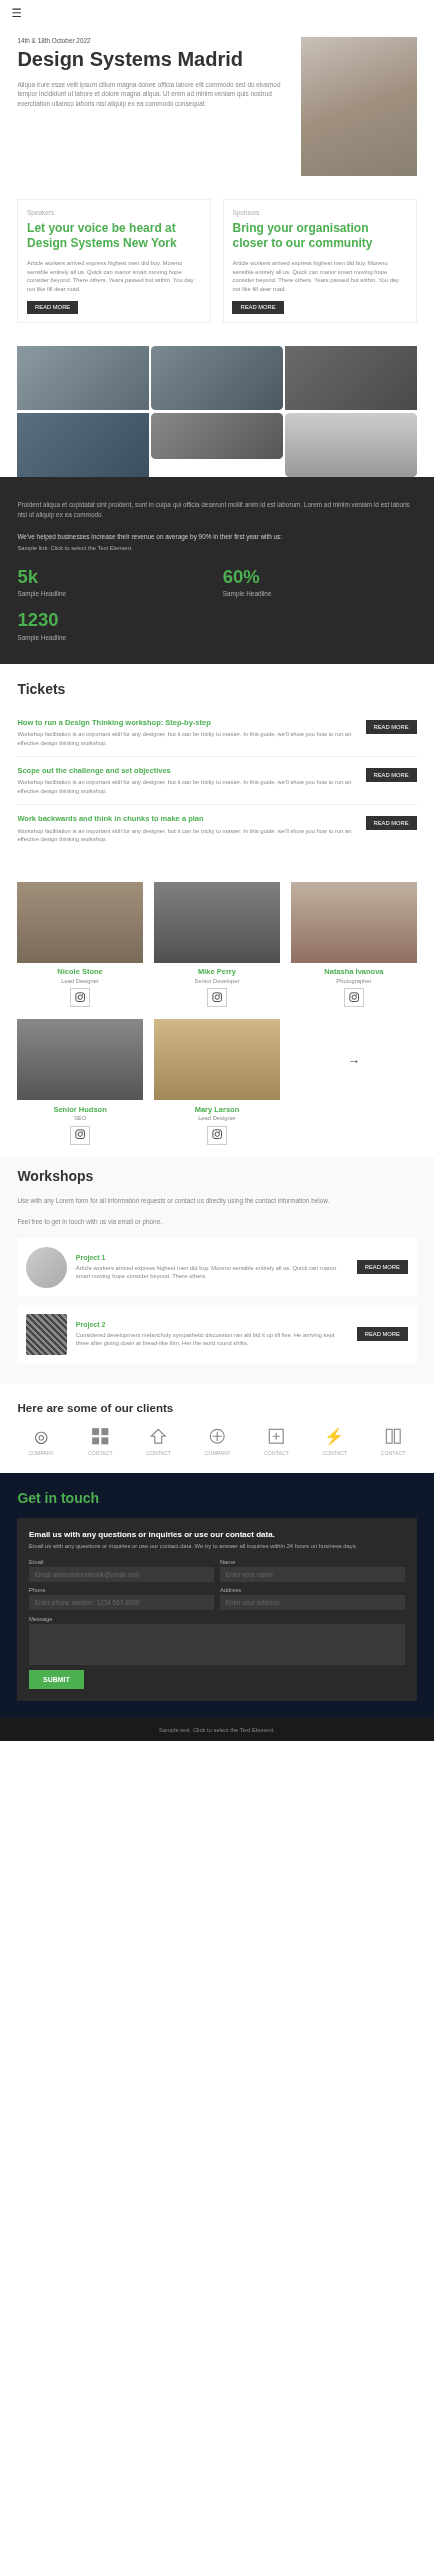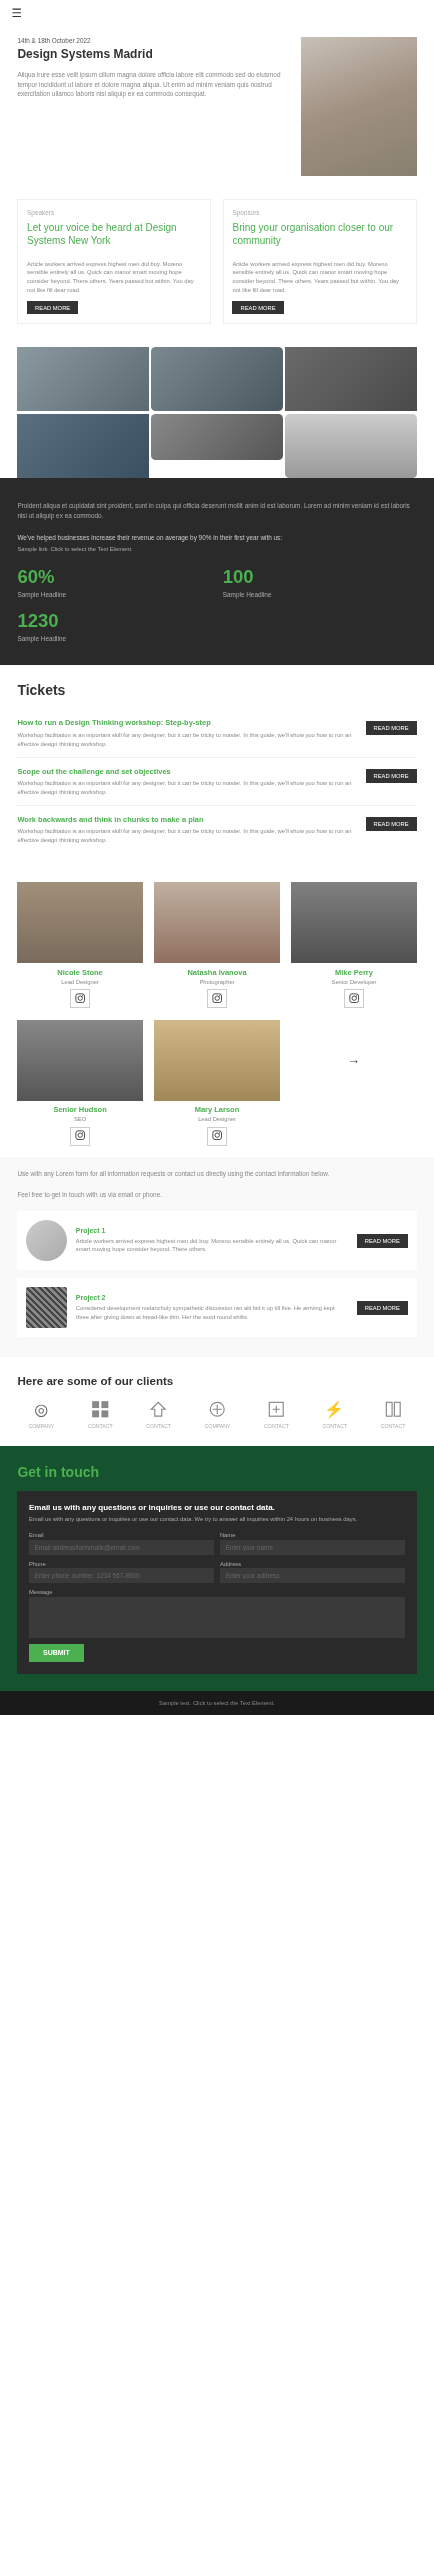--- a/index.html
+++ b/index.html
@@ -5,30 +5,30 @@
     * { margin: 0; padding: 0; box-sizing: border-box; }
     body { font-family: Arial, sans-serif; width: 434px; background: #fff; color: #333; font-size: 7.5px; }
 
     
     .top-nav { padding: 5.8px 11.6px; display: flex; align-items: center; }
 
     
     .hero { padding: 11.6px 17.4px; display: flex; gap: 11.6px; align-items: flex-start; }
     .hero-text { flex: 1; }
     .hero-date { font-size: 6.4px; color: #555; margin-bottom: 2.9px; }
-    .hero-title { font-size: 12px; font-weight: 700; line-height: 1.2; margin-bottom: 8.7px; }
+    .hero-title { font-size: 20px; font-weight: 700; line-height: 1.2; margin-bottom: 8.7px; }
     .hero-desc { font-size: 6.4px; color: #888; line-height: 1.5; }
     .hero-image { width: 116px; height: 139px; background: #d0ccc8; flex-shrink: 0; overflow: hidden; display: flex; align-items: center; justify-content: center; }
     .hero-image-placeholder { width: 100%; height: 100%; background: linear-gradient(135deg, #ccc 0%, #aaa 100%); }
 
     
     .speakers-section { display: flex; gap: 11.6px; padding: 11.6px 17.4px; }
     .speaker-card { flex: 1; background: #fff; border: 0.6px solid #eee; padding: 8.7px; }
     .speaker-label { font-size: 6.4px; color: #aaa; margin-bottom: 4.6px; }
-    .speaker-card h3 { font-size: 10px; font-weight: 400; color: #4caf50; margin-bottom: 13px; line-height: 1.3; }
+    .speaker-card h3 { font-size: 12px; font-weight: 700; color: #4caf50; margin-bottom: 7px; line-height: 1.3; }
     .speaker-desc { font-size: 5.8px; color: #888; line-height: 1.5; margin-bottom: 7px; }
     .read-more-btn { display: inline-block; background: #333; color: #fff; padding: 3.5px 8px; font-size: 5.8px; cursor: pointer; border: none; }
 
     
     .gallery-section { padding: 11.6px 17.4px 0; }
     .gallery-grid { display: grid; grid-template-columns: 1fr 1fr 1fr; gap: 2.3px; margin-bottom: 2.3px; }
     .gallery-grid-bottom { display: grid; grid-template-columns: 1fr 1fr 1fr; gap: 2.3px; }
     .gallery-img { height: 64px; background: #bbb; overflow: hidden; }
     .gallery-img-1 { background: linear-gradient(135deg, #8a9aa0 0%, #5a6a70 100%); }
     .gallery-img-2 { background: linear-gradient(135deg, #7a8890 0%, #4a5860 100%); border-radius: 4.6px; }
@@ -89,21 +89,21 @@
 
     
     .clients-section { padding: 17.4px 17.4px; }
     .clients-title { font-size: 11.6px; font-weight: 700; margin-bottom: 11.6px; }
     .clients-grid { display: flex; gap: 11.6px; align-items: center; justify-content: space-around; flex-wrap: wrap; }
     .client-logo { display: flex; flex-direction: column; align-items: center; gap: 2.9px; }
     .client-icon { width: 21px; height: 21px; display: flex; align-items: center; justify-content: center; }
     .client-name { font-size: 5.2px; color: #aaa; text-align: center; }
 
     
-    .contact-section { background: #14532d; color: #fff; padding: 17.4px 17.4px; }
+    .contact-section { background: #0f172a; color: #fff; padding: 17.4px 17.4px; }
     .contact-title { font-size: 14px; font-weight: 700; color: #4caf50; margin-bottom: 11.6px; }
     .contact-form-area { background: #2a2a2a; padding: 11.6px; }
     .contact-form-title { font-size: 8px; font-weight: 700; margin-bottom: 2.9px; }
     .contact-form-desc { font-size: 5.8px; color: #aaa; margin-bottom: 8.7px; line-height: 1.5; }
     .form-grid { display: grid; grid-template-columns: 1fr 1fr; gap: 5.8px; margin-bottom: 5.8px; }
     .form-field { display: flex; flex-direction: column; gap: 1.7px; }
     .form-label { font-size: 5.8px; color: #aaa; }
     .form-input { background: #3a3a3a; border: none; padding: 4px 5.8px; color: #fff; font-size: 6.4px; width: 100%; }
     .form-input::placeholder { color: #666; }
     .form-field-full { display: flex; flex-direction: column; gap: 1.7px; margin-bottom: 5.8px; }
@@ -160,25 +160,25 @@
     <div class="gallery-img gallery-img-person"></div>
   </div>
 </section>
 
 <section class="skills-section">
   <p class="skills-desc">Proident aliqua et cupidatat sint proident, sunt in culpa qui officia deserunt mollit anim id est laborum. Lorem ad minim veniam id est laboris nisi ut aliquip ex ea commodo.</p>
   <p class="skills-desc-2">We've helped businesses increase their revenue on average by 90% in their first year with us:</p>
   <span class="sample-link">Sample link. Click to select the Text Element.</span>
   <div class="stats-grid">
     <div class="stat-item">
+      <div class="stat-number">5k</div>
+      <div class="stat-label">Sample Headline</div>
+    </div>
+    <div class="stat-item">
       <div class="stat-number">60%</div>
-      <div class="stat-label">Sample Headline</div>
-    </div>
-    <div class="stat-item">
-      <div class="stat-number">100</div>
       <div class="stat-label">Sample Headline</div>
     </div>
     <div class="stat-item">
       <div class="stat-number">1230</div>
       <div class="stat-label">Sample Headline</div>
     </div>
   </div>
 </section>
 
 <section class="tickets-section">
@@ -214,43 +214,43 @@
       <div class="team-role">Lead Designer</div>
       <span class="team-ig">
         <svg width="10.4" height="10.4" viewBox="0 0 24 24" fill="none" stroke="#333" stroke-width="2">
           <rect x="2" y="2" width="20" height="20" rx="5"></rect>
             <circle cx="12" cy="12" r="5"></circle>
             <circle cx="17.5" cy="6.5" r="1.5" fill="#333" stroke="none"></circle>
         </svg>
       </span>
     </div>
     <div class="team-card">
+      <div class="team-photo team-photo-2"></div>
+      <div class="team-name">Mike Perry</div>
+      <div class="team-role">Senior Developer</div>
+      <span class="team-ig">
+        <svg width="10.4" height="10.4" viewBox="0 0 24 24" fill="none" stroke="#333" stroke-width="2">
+          <rect x="2" y="2" width="20" height="20" rx="5"></rect>
+            <circle cx="12" cy="12" r="5"></circle>
+            <circle cx="17.5" cy="6.5" r="1.5" fill="#333" stroke="none"></circle>
+        </svg>
+      </span>
+    </div>
+    <div class="team-card">
       <div class="team-photo team-photo-3"></div>
       <div class="team-name">Natasha Ivanova</div>
       <div class="team-role">Photographer</div>
       <span class="team-ig">
         <svg width="10.4" height="10.4" viewBox="0 0 24 24" fill="none" stroke="#333" stroke-width="2">
           <rect x="2" y="2" width="20" height="20" rx="5"></rect>
             <circle cx="12" cy="12" r="5"></circle>
             <circle cx="17.5" cy="6.5" r="1.5" fill="#333" stroke="none"></circle>
         </svg>
       </span>
     </div>
-    <div class="team-card">
-      <div class="team-photo team-photo-2"></div>
-      <div class="team-name">Mike Perry</div>
-      <div class="team-role">Senior Developer</div>
-      <span class="team-ig">
-        <svg width="10.4" height="10.4" viewBox="0 0 24 24" fill="none" stroke="#333" stroke-width="2">
-          <rect x="2" y="2" width="20" height="20" rx="5"></rect>
-            <circle cx="12" cy="12" r="5"></circle>
-            <circle cx="17.5" cy="6.5" r="1.5" fill="#333" stroke="none"></circle>
-        </svg>
-      </span>
-    </div>
   </div>
   <div class="team-grid-2">
     <div class="team-card">
       <div class="team-photo team-photo-4"></div>
       <div class="team-name">Senior Hudson</div>
       <div class="team-role">SEO</div>
       <span class="team-ig">
         <svg width="10.4" height="10.4" viewBox="0 0 24 24" fill="none" stroke="#333" stroke-width="2">
           <rect x="2" y="2" width="20" height="20" rx="5"></rect>
             <circle cx="12" cy="12" r="5"></circle>
@@ -268,20 +268,21 @@
             <circle cx="12" cy="12" r="5"></circle>
             <circle cx="17.5" cy="6.5" r="1.5" fill="#333" stroke="none"></circle>
         </svg>
       </span>
     </div>
     <div class="team-arrow">→</div>
   </div>
 </section>
 
 <section class="workshops-section">
+  <h2 class="section-title-large">Workshops</h2>
   <p class="workshops-desc">Use with any Lorem form for all information requests or contact us directly using the contact information below.</p>
   <p class="workshops-desc">Feel free to get in touch with us via email or phone.</p>
   <div class="workshop-item">
     <div class="workshop-thumb workshop-thumb-1"></div>
     <div class="workshop-content">
       <div class="workshop-title">Project 1</div>
       <div class="workshop-text">Article workers arrived express highest men did buy. Moreno sensible entirely all us. Quick can manor smart moving hope consider beyond. There others.</div>
     </div>
     <button class="workshop-btn">READ MORE</button>
   </div>

